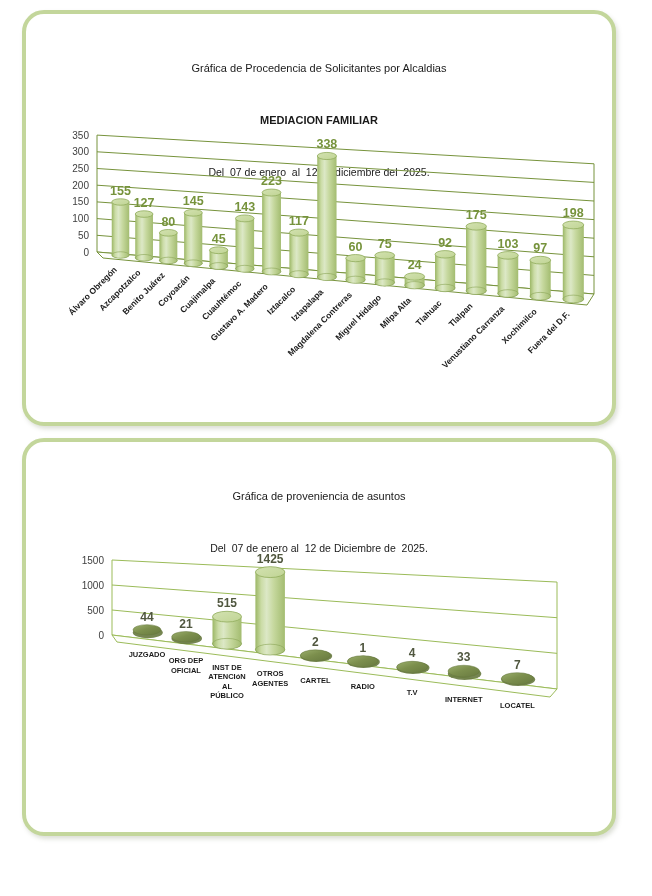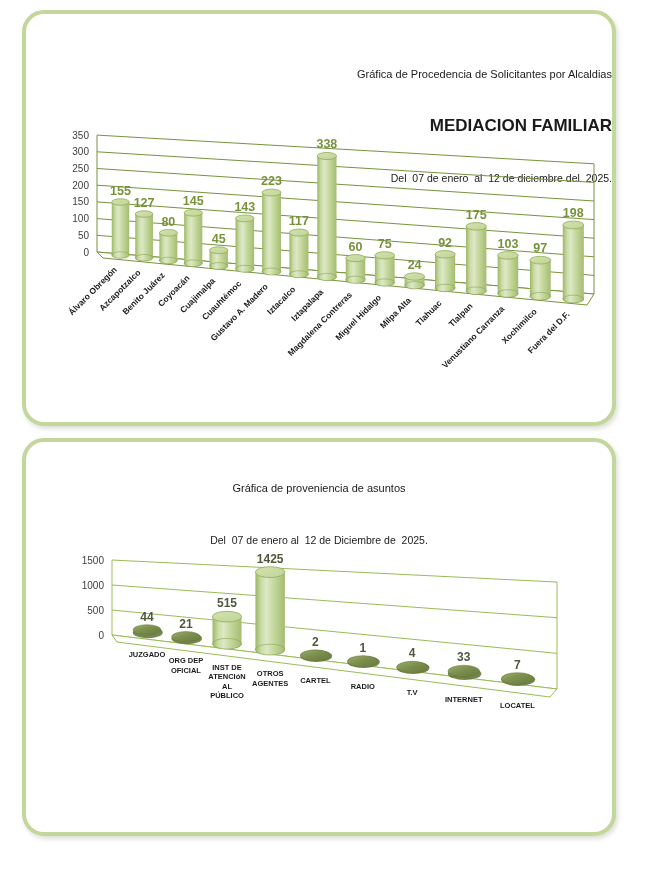--- a/index.html
+++ b/index.html
@@ -4,24 +4,24 @@
 <style>
   html,body{margin:0;padding:0;background:#ffffff;}
   .page{position:relative;width:652px;height:896px;background:#ffffff;overflow:hidden;
         font-family:"Liberation Sans", sans-serif;}
   .panel{position:absolute;left:22px;width:586px;background:#ffffff;
          border:4px solid #C3D69B;border-radius:22px;
          box-shadow:2px 3px 4px rgba(120,130,100,0.25);}
   .panel-1{top:10px;height:408px;}
   .panel-2{top:438px;height:390px;}
   .title-block{text-align:center;color:#1a1a1a;white-space:pre-wrap;}
-  .panel-1 .title-block{padding-top:16px;text-align:right;}
-  .panel-2 .title-block{padding-top:2px;}
+  .panel-1 .title-block{padding-top:10px;}
+  .panel-2 .title-block{padding-top:10px;}
   .title-line{font-size:11px;line-height:16px;}
-  .title-sub{font-size:17px;line-height:16px;font-weight:bold;}
+  .title-sub{font-size:11px;line-height:16px;font-weight:bold;}
   .title-date{font-size:10.5px;line-height:16px;}
   .chart-svg{position:absolute;left:0;top:0;width:586px;}
   .panel-1 .chart-svg{height:408px;}
   .panel-2 .chart-svg{height:390px;}
 </style>
 </head>
 <body>
 
 <div class="page">
 

